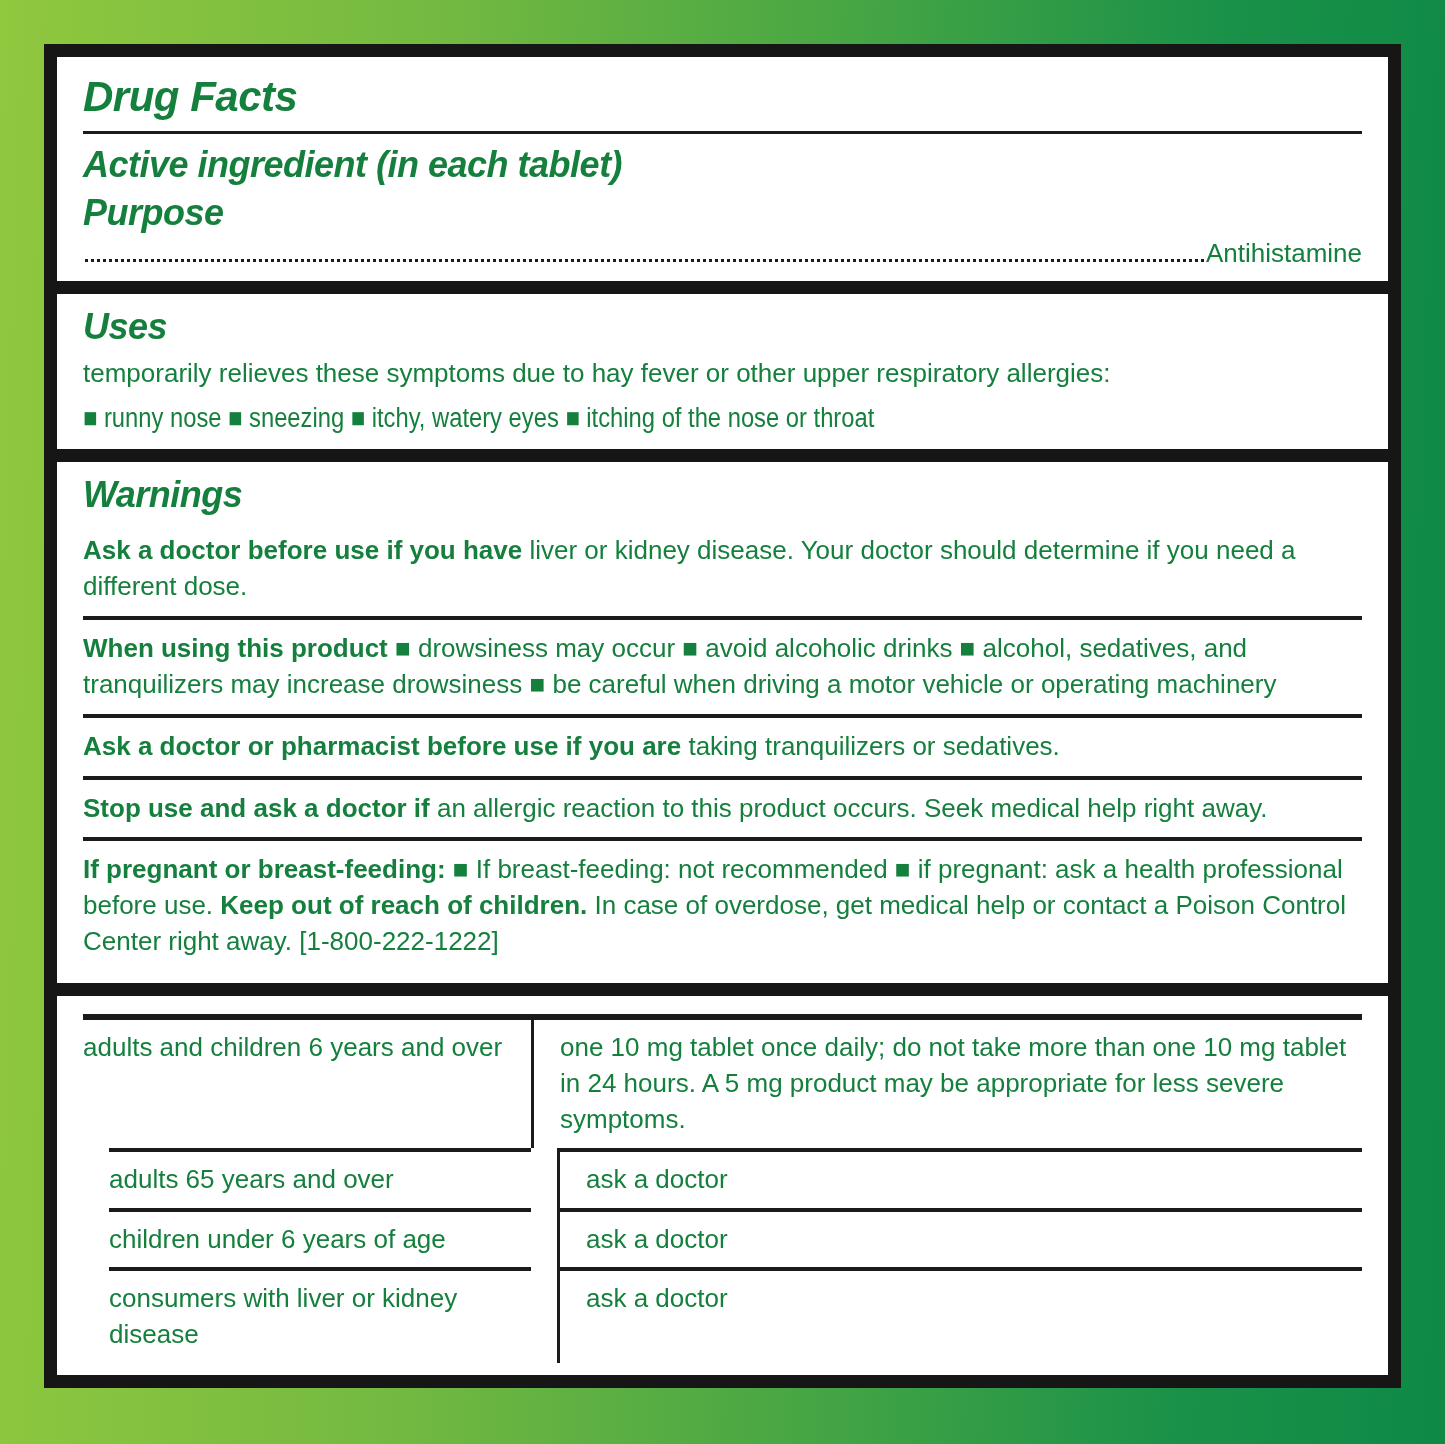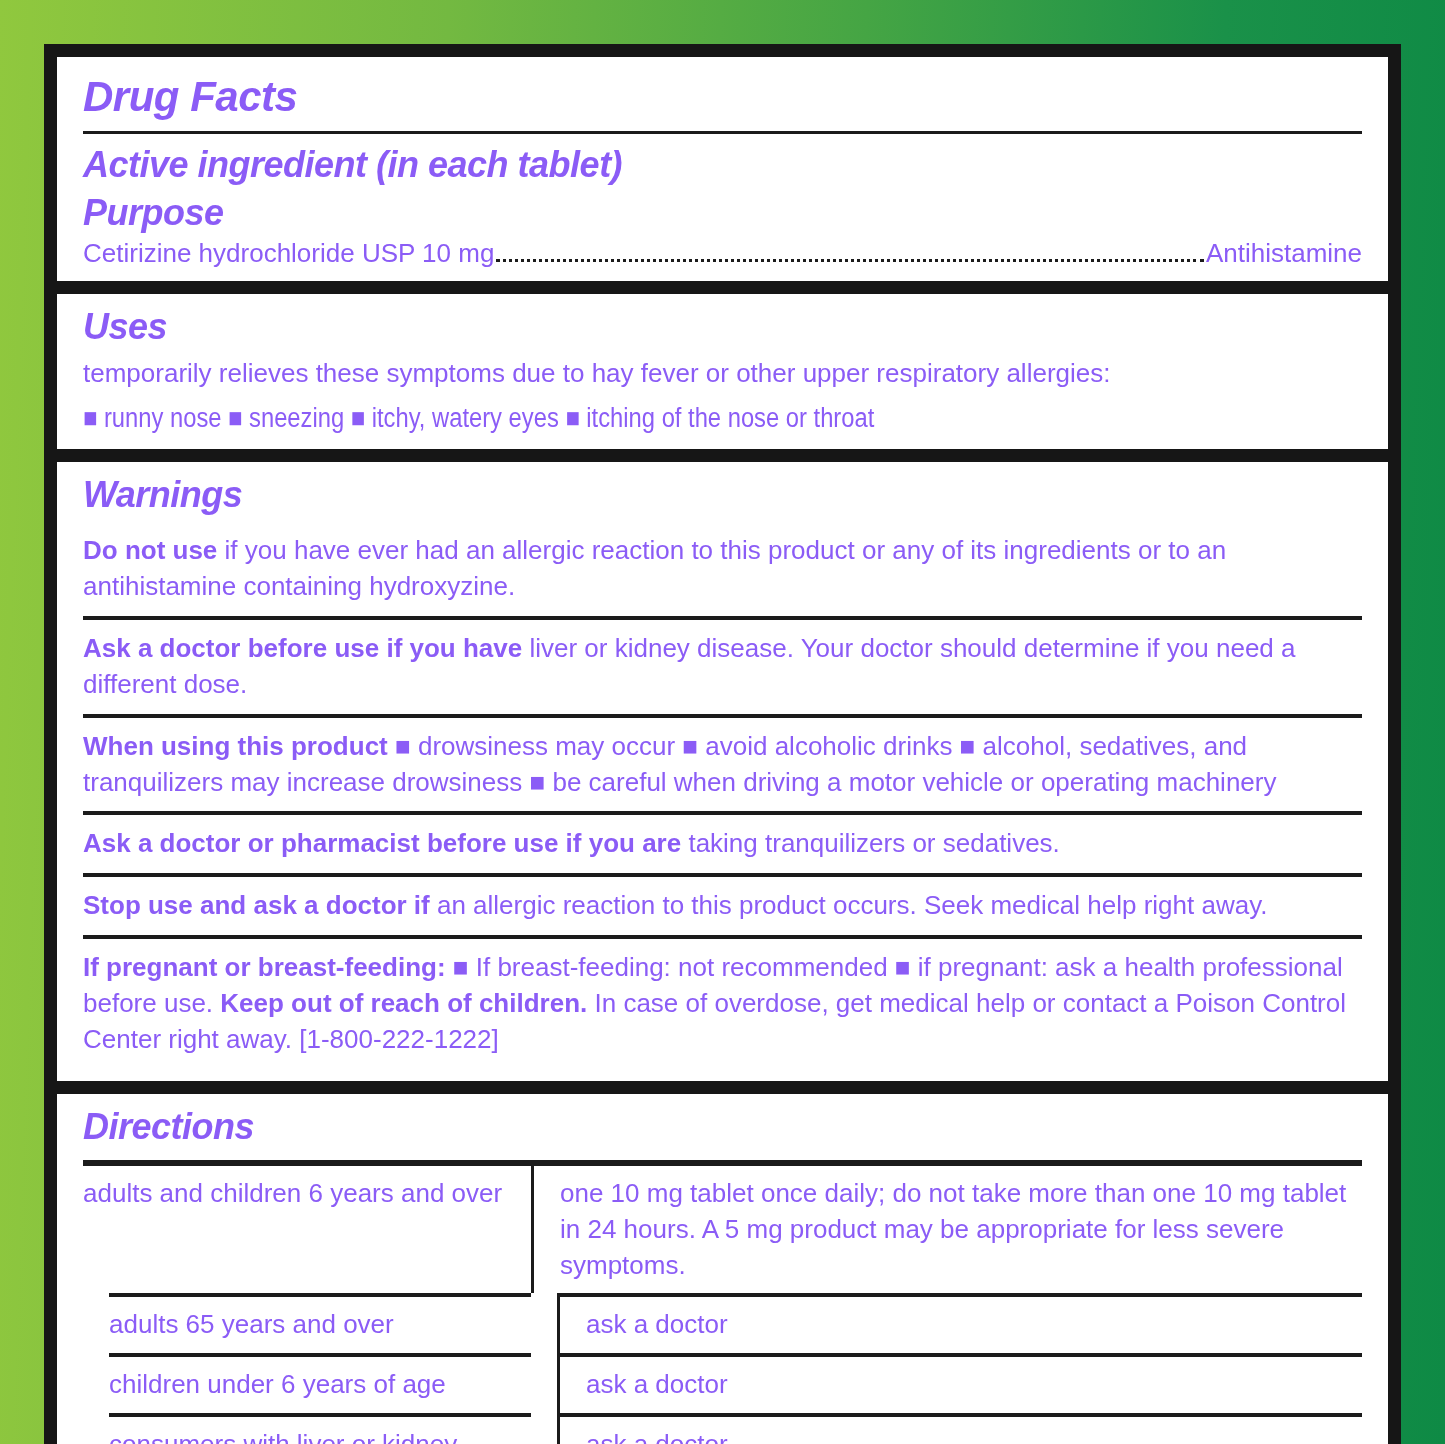--- a/index.html
+++ b/index.html
@@ -3,21 +3,21 @@
 <meta charset="utf-8">
 <style>
   * { box-sizing: border-box; }
   html,body { margin:0; padding:0; }
   .screen {
     position: relative;
     width: 1445px; height: 1444px;
     overflow: hidden;
     background: linear-gradient(92deg, #90c83e 0%, #73b941 30%, #45a544 58%, #1a9149 82%, #0e8a45 100%);
     font-family: "Liberation Sans", sans-serif;
-    color: #8b5cf6;
+    color: #15803d;
   }
   .label {
     position: absolute;
     left: 44px; top: 44px;
     width: 1357px;
     background: #161616;
     padding: 13px;
     display: flex; flex-direction: column; gap: 13px;
   }
   .box { background: #ffffff; padding: 8px 26px 12px 26px; }
@@ -56,44 +56,41 @@
   <div class="label">
 
     <section class="box">
       <h1>Drug Facts</h1>
       <div class="rule-thin"></div>
       <div class="ai-row">
         <h2>Active ingredient (in each tablet)</h2>
         <h2>Purpose</h2>
       </div>
       <div class="leader-row">
-        <span>Cetirizine hydrochloride USP 10 mg</span>
         <span class="leader"></span>
         <span>Antihistamine</span>
       </div>
     </section>
 
     <section class="box">
       <h2>Uses</h2>
       <p class="uses-intro">temporarily relieves these symptoms due to hay fever or other upper respiratory allergies:</p>
       <p class="uses-symptoms"><span class="condensed">■ runny nose ■ sneezing ■ itchy, watery eyes ■ itching of the nose or throat</span></p>
     </section>
 
     <section class="box warnings">
       <h2>Warnings</h2>
-      <p class="sub"><b>Do not use</b><span> if you have ever had an allergic reaction to this product or any of its ingredients or to an antihistamine containing hydroxyzine.</span></p>
       <p class="sub"><b>Ask a doctor before use if you have</b><span> liver or kidney disease. Your doctor should determine if you need a different dose.</span></p>
       <p class="sub"><b>When using this product</b><span> ■ drowsiness may occur ■ avoid alcoholic drinks ■ alcohol, sedatives, and tranquilizers may increase drowsiness ■ be careful when driving a motor vehicle or operating machinery</span></p>
       <p class="sub"><b>Ask a doctor or pharmacist before use if you are</b><span> taking tranquilizers or sedatives.</span></p>
       <p class="sub"><b>Stop use and ask a doctor if</b><span> an allergic reaction to this product occurs. Seek medical help right away.</span></p>
       <p class="sub"><b>If pregnant or breast-feeding:</b><span> ■ If breast-feeding: not recommended ■ if pregnant: ask a health professional before use. </span><b>Keep out of reach of children.</b><span> In case of overdose, get medical help or contact a Poison Control Center right away. [1-800-222-1222]</span></p>
     </section>
 
     <section class="box">
-      <h2>Directions</h2>
       <div class="dir-table">
         <div class="cell who">adults and children 6 years and over</div>
         <div class="cell dose">one 10 mg tablet once daily; do not take more than one 10 mg tablet in 24 hours. A 5 mg product may be appropriate for less severe symptoms.</div>
         <div class="cell who bt">adults 65 years and over</div>
         <div class="cell dose bt">ask a doctor</div>
         <div class="cell who bt">children under 6 years of age</div>
         <div class="cell dose bt">ask a doctor</div>
         <div class="cell who bt">consumers with liver or kidney disease</div>
         <div class="cell dose bt">ask a doctor</div>
       </div>

